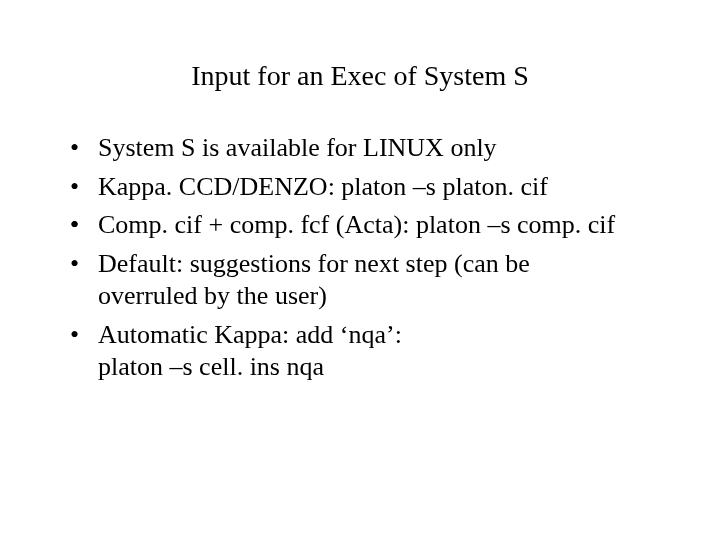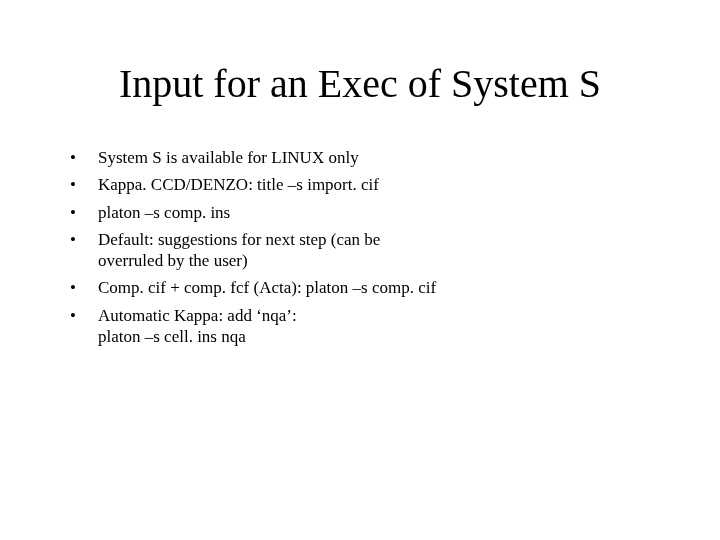--- a/index.html
+++ b/index.html
@@ -11,30 +11,30 @@
     font-family: "Times New Roman", Times, serif;
     color: #000;
   }
   .slide {
     box-sizing: border-box;
     width: 720px;
     height: 540px;
     padding: 50px 60px 40px 60px;
   }
   .title {
-    font-size: 40px;
+    font-size: 28px;
     text-align: center;
     margin: 10px 0 40px 0;
     font-weight: normal;
   }
   ul.bullets {
     list-style: none;
     padding: 0;
     margin: 0 0 0 10px;
-    font-size: 17px;
+    font-size: 26px;
     line-height: 1.25;
   }
   ul.bullets > li {
     position: relative;
     padding-left: 28px;
     margin-bottom: 6px;
   }
   ul.bullets > li::before {
     content: "•";
     position: absolute;
@@ -48,30 +48,29 @@
 </head>
 <body>
 
 <div class="slide">
   <h1 class="title">Input for an Exec of System S</h1>
   <ul class="bullets">
     <li>
       <span>System S is available for LINUX only</span>
     </li>
     <li>
-      <span>Kappa. CCD/DENZO: title –s import. cif</span>
+      <span>Kappa. CCD/DENZO: platon –s platon. cif</span>
     </li>
     <li>
-      <span class="cont">platon –s comp. ins</span>
+    </li>
+    <li>
+      <span>Comp. cif + comp. fcf (Acta): platon –s comp. cif</span>
     </li>
     <li>
       <span>Default: suggestions for next step (can be</span>
       <span class="cont">overruled by the user)</span>
-    </li>
-    <li>
-      <span>Comp. cif + comp. fcf (Acta): platon –s comp. cif</span>
     </li>
     <li>
       <span>Automatic Kappa: add ‘nqa’:</span>
       <span class="cont">platon –s cell. ins nqa</span>
     </li>
   </ul>
 </div>
 
 </body></html>

